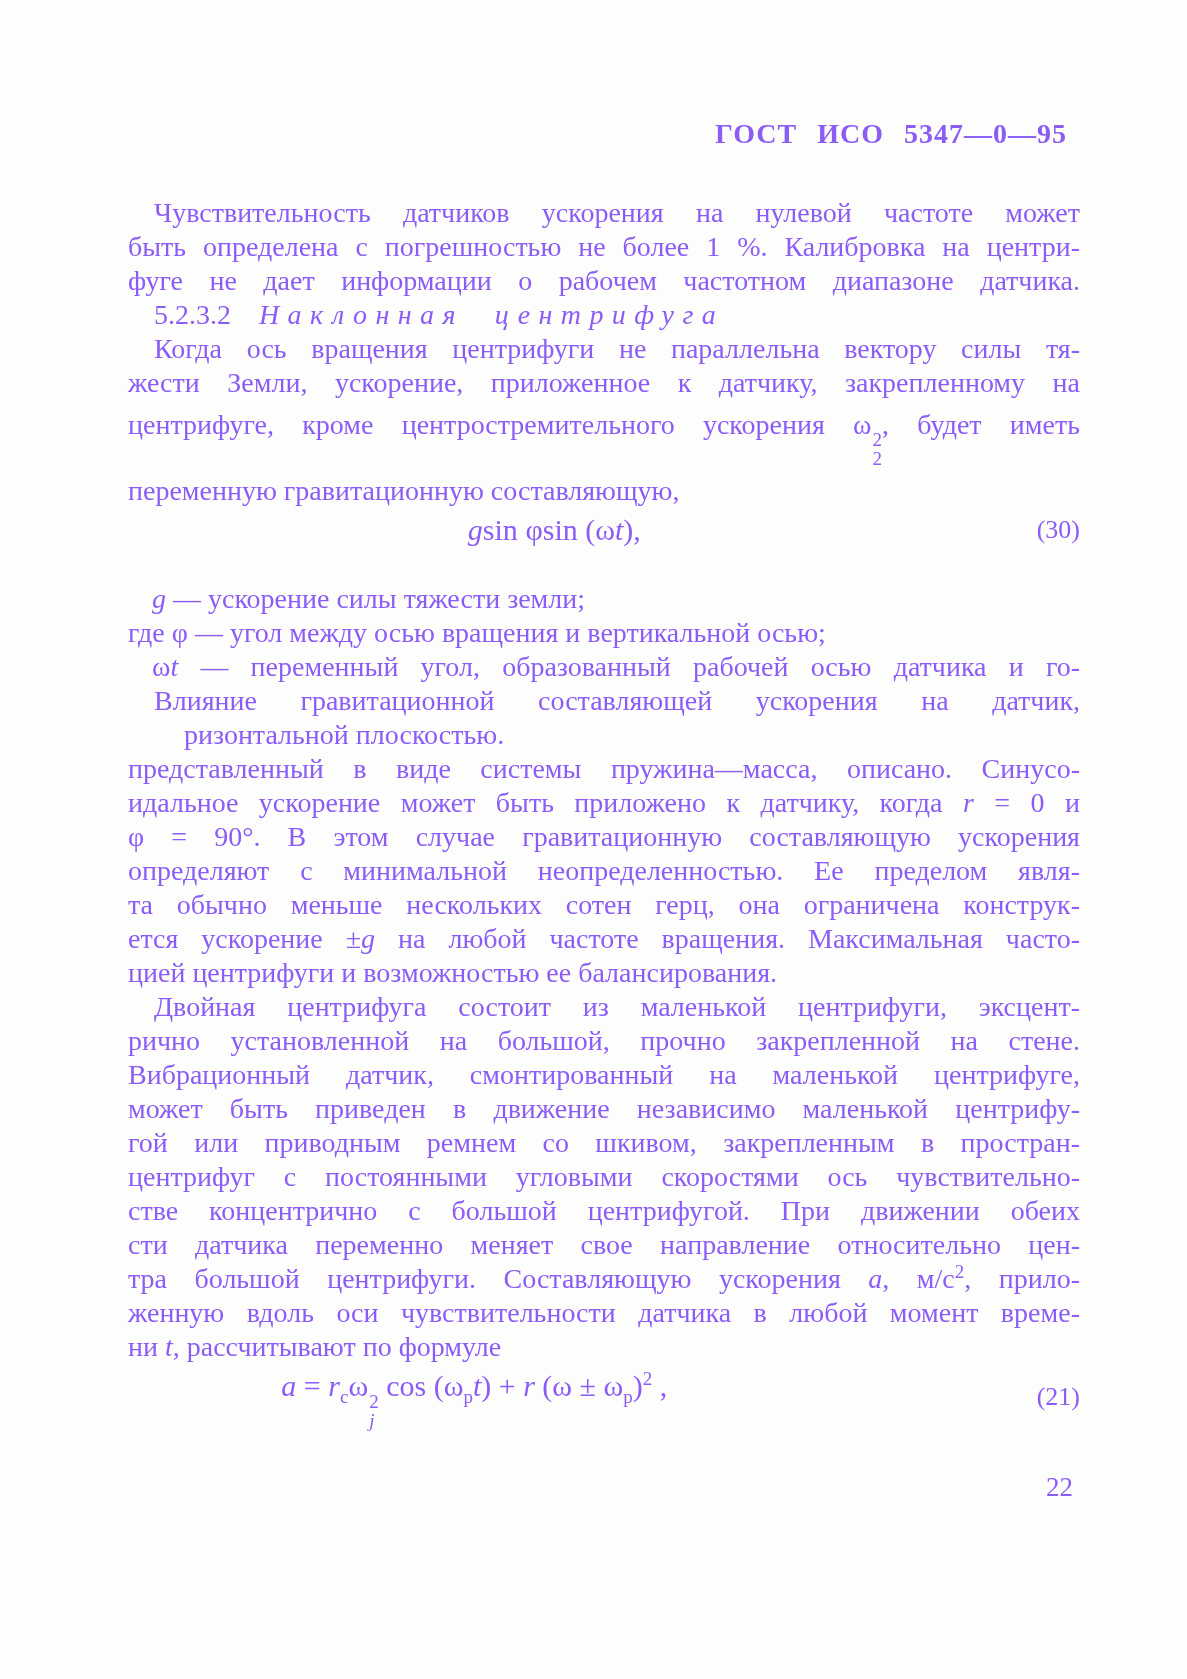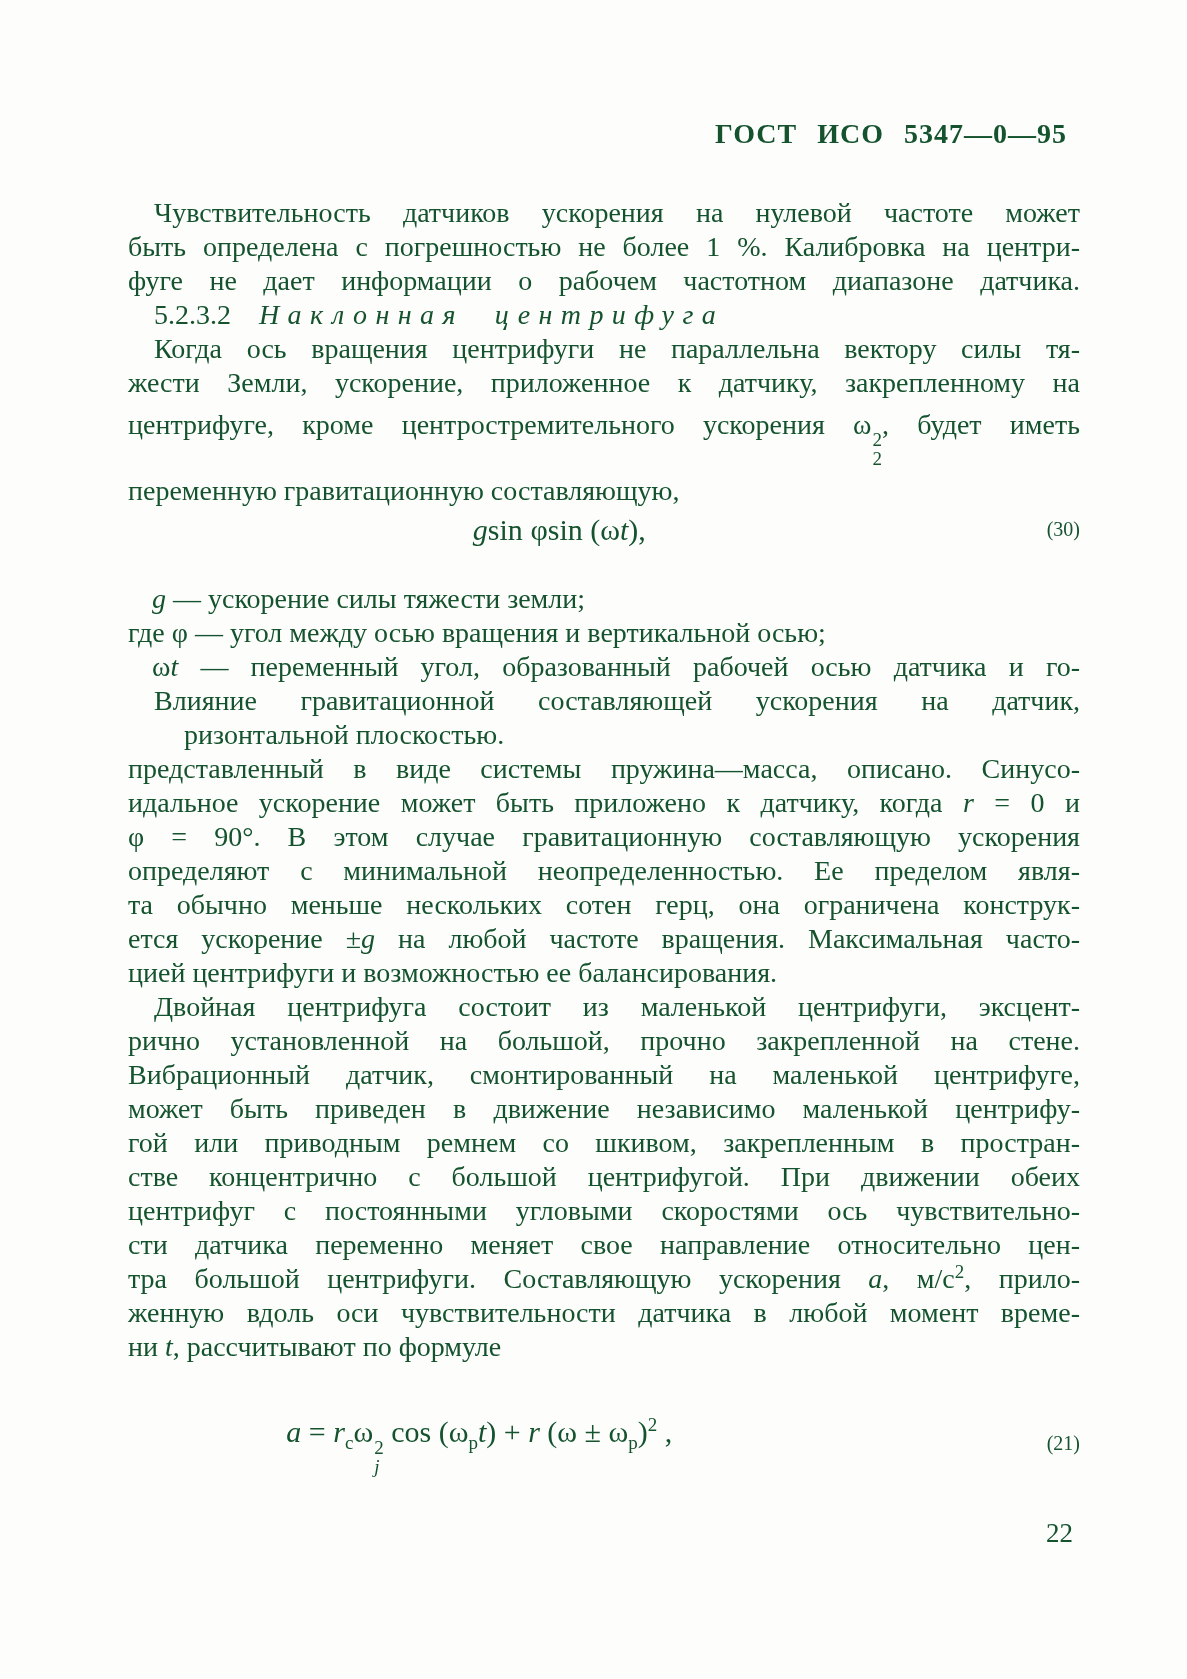--- a/index.html
+++ b/index.html
@@ -1,44 +1,44 @@
 <!DOCTYPE html>
 <html><head>
 <meta charset="utf-8">
 <style>
   html,body { margin:0; padding:0; background:#ffffff; }
   .page {
     position:relative; width:1187px; height:1679px;
     background:#fdfdfc; overflow:hidden;
     font-family:"Liberation Serif","DejaVu Serif",serif;
-    color:#14532d;
+    color:#8b5cf6;
   }
   .doc-header {
     padding-top:118px; padding-right:120px;
     text-align:right; font-weight:bold; font-size:28px;
     letter-spacing:1px; word-spacing:12px;
   }
   .body-col { margin:46px 107px 0 128px; }
   .ln { font-size:28px; line-height:34px; }
   .jl { text-align:justify; text-align-last:justify; }
   .ll { text-align:left; text-align-last:left; }
   .ind  { text-indent:26px; }
   .ind2 { padding-left:24px; }
   .ind3 { padding-left:56px; }
   .ex   { padding-top:8px; padding-bottom:6px; }
   .it { font-style:italic; }
   .heading .h-num { margin-right:28px; }
   .heading .h-title { font-style:italic; letter-spacing:0.30em; word-spacing:0.55em; }
   .formula-row { display:flex; align-items:center; }
   .formula-row.f30 { margin-bottom:30px; }
-  .formula-row.f31 { margin-top:46px; margin-bottom:0; }
+  .formula-row.f31 { margin-bottom:0; }
   .f-body { flex:1; text-align:center; font-size:30px; line-height:44px; white-space:nowrap; }
   .f30 .f-body { transform:translateX(-28px); }
   .f31 .f-body { transform:translateX(-108px); }
-  .f-num { font-size:20px; }
+  .f-num { font-size:26px; }
   .stk { display:inline-flex; flex-direction:column; vertical-align:-0.42em; line-height:1; margin-left:1px; }
   .stk span { font-size:19px; line-height:19px; display:block; text-align:left; }
   sup.ss { font-size:19px; line-height:0; vertical-align:super; }
   sub.bb { font-size:19px; line-height:0; vertical-align:sub; }
   .page-num { margin-top:42px; padding-right:114px; text-align:right; font-size:27px; }
 </style>
 </head>
 <body>
 
 <div class="page">
@@ -81,22 +81,22 @@
     <div class="ln jl">та обычно меньше нескольких сотен герц, она ограничена конструк-</div>
     <div class="ln jl"><span>ется ускорение ±</span><span class="it">g</span><span> на любой частоте вращения. Максимальная часто-</span></div>
     <div class="ln ll">цией центрифуги и возможностью ее балансирования.</div>
 
 
     <div class="ln jl ind">Двойная центрифуга состоит из маленькой центрифуги, эксцент-</div>
     <div class="ln jl">рично установленной на большой, прочно закрепленной на стене.</div>
     <div class="ln jl">Вибрационный датчик, смонтированный на маленькой центрифуге,</div>
     <div class="ln jl">может быть приведен в движение независимо маленькой центрифу-</div>
     <div class="ln jl">гой или приводным ремнем со шкивом, закрепленным в простран-</div>
+    <div class="ln jl">центрифуг с постоянными угловыми скоростями ось чувствительно-</div>
     <div class="ln jl">стве концентрично с большой центрифугой. При движении обеих</div>
-    <div class="ln jl">центрифуг с постоянными угловыми скоростями ось чувствительно-</div>
     <div class="ln jl">сти датчика переменно меняет свое направление относительно цен-</div>
     <div class="ln jl"><span>тра большой центрифуги. Составляющую ускорения </span><span class="it">a</span><span>, м/с</span><sup class="ss">2</sup><span>, прило-</span></div>
     <div class="ln jl">женную вдоль оси чувствительности датчика в любой момент време-</div>
     <div class="ln ll"><span>ни </span><span class="it">t</span><span>, рассчитывают по формуле</span></div>
 
     <div class="formula-row f31">
       <div class="f-body"><span class="it">a</span><span> = </span><span class="it">r</span><sub class="bb">c</sub><span>ω</span><span class="stk">
             <span>2</span>
             <span class="it">j</span>
           </span><span> cos </span><span>(</span><span>ω</span><sub class="bb">p</sub><span class="it">t</span><span>) + </span><span class="it">r</span><span> (ω ± ω</span><sub class="bb">p</sub><span>)</span><sup class="ss">2</sup><span> ,</span></div>

